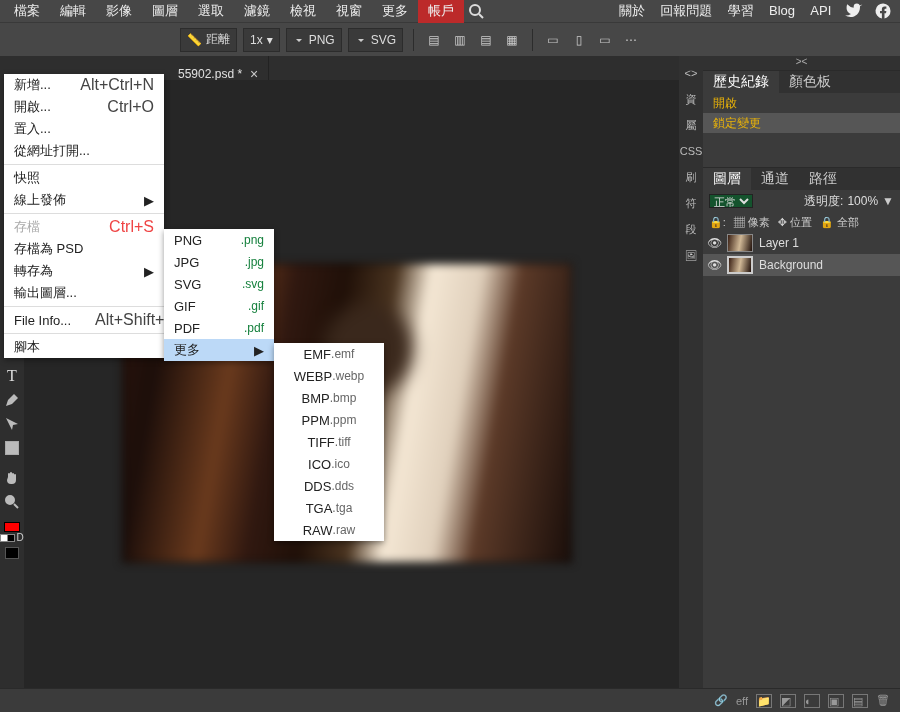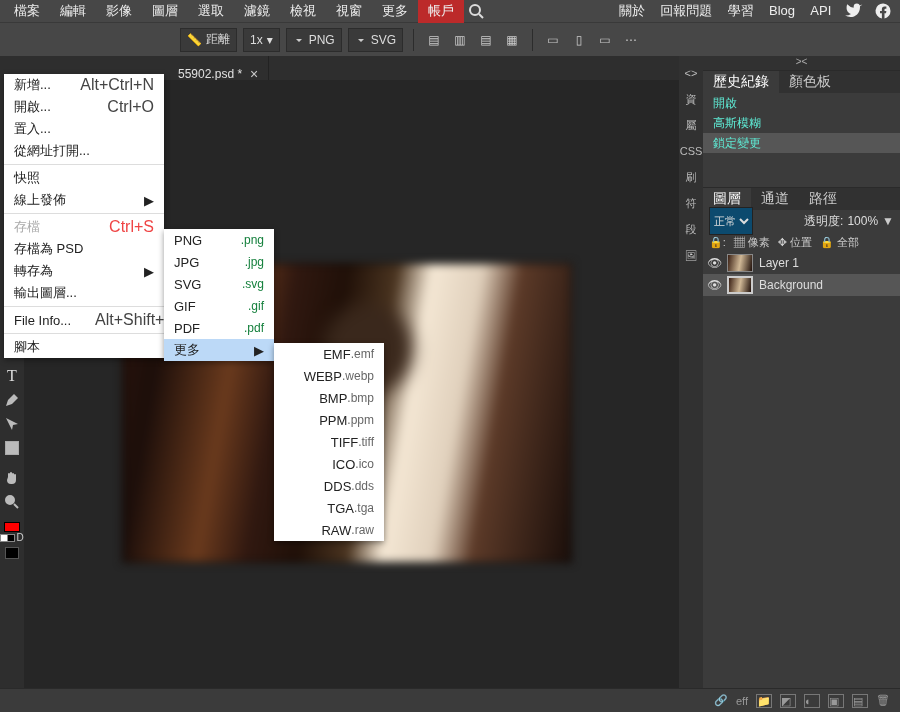--- a/index.html
+++ b/index.html
@@ -50,38 +50,38 @@
   .menu .mi .sc { margin-left: auto; padding-left: 24px; color: #444; font-size: 16px; }
   .menu .mi.disabled .sc { color:#ef4444; }
   .menu .mi .arrow { margin-left: auto; padding-left: 24px; color: #222; }
   .menu .sepm { height: 1px; background: #ddd; margin: 2px 0; }
   .menu1 { left: 4px; top: 26px; width: 160px; margin-top: 48px; }
   .menu2 { left: 164px; top: 229px; width: 110px; }
   .menu2 .mi { justify-content: space-between; }
   .menu2 .mi .ext { color:#15803d; font-size:12px; }
   .menu2 .mi.hl { background:#bcd9f7; }
   .menu3 { left: 274px; top: 343px; width: 110px; }
-  .menu3 .mi { justify-content: flex-end; }
+  .menu3 .mi { justify-content: center; }
   .menu3 .mi .ext { color:#666; font-size:12px; }
 
   
   .rpanels { position: absolute; right: 0; top: 56px; width: 221px; bottom: 24px; background: #3b3b3b; display: flex; }
   .rstrip { width: 24px; background: #313131; display:flex; flex-direction:column; align-items:center; padding-top:6px; gap:4px; font-size:10px; color:#ccc;}
   .rstrip .ic { width:22px; height:22px; display:flex; align-items:center; justify-content:center; writing-mode: horizontal-tb; }
   .rstrip .txt { font-size:11px; color:#bbb; }
   .rmain { flex:1; display:flex; flex-direction:column; }
   .panel { background: #3b3b3b; border-top:1px solid #2a2a2a; }
   .phead { height: 22px; background: #313131; display: flex; align-items: center; }
   .phead .ptab { padding: 0 10px; font-size: 14px; color:#ccc; height:100%; display:flex; align-items:center; }
   .phead .ptab.act { background:#3b3b3b; color:#fff; }
   .hist { font-size:12px; }
-  .hist .hrow { height: 20px; display:flex; align-items:center; padding:0 10px; color:#5eead4; }
+  .hist .hrow { height: 20px; display:flex; align-items:center; padding:0 10px; color:#eab308; }
   .hist .hrow.sel { background:#565656; }
   .layers-opts { height: 22px; display:flex; align-items:center; padding:0 6px; gap:4px; font-size:12px; }
-  .layers-opts select { background:#0c4a6e; color:#ddd; border:1px solid #222; font-size:11px; height:28px; }
+  .layers-opts select { background:#14532d; color:#ddd; border:1px solid #222; font-size:11px; height:14px; }
   .layers-opts .op { color:#ddd; }
   .layers-lock { height: 20px; display:flex; align-items:center; padding:0 6px; gap:8px; font-size:11px; color:#ccc; }
   .lrow { height: 22px; display:flex; align-items:center; padding:0 4px; gap:6px; font-size:12px; color:#ddd; }
   .lrow .eye { width:14px; text-align:center; }
   .lrow .lth { width:26px; height:18px; background: linear-gradient(100deg,#3a2014,#d0b896,#20100a); border:1px solid #888; }
   .lrow.sel { background:#565656; }
   .lrow.sel .lth { border:2px solid #ccc; }
 
   
   .status { position:absolute; left:0; right:0; bottom:0; height:24px; background:#3b3b3b; border-top:1px solid #2a2a2a; display:flex; align-items:center; }
@@ -347,21 +347,20 @@
   <div class="rmain">
     <div style="height:14px; background:#313131; text-align:center; font-size:10px; color:#aaa">&gt;&lt;</div>
 
     <div class="panel">
       <div class="phead">
         <div class="ptab act">歷史紀錄</div>
         <div class="ptab">顏色板</div>
       </div>
       <div class="hist">
         <div class="hrow">開啟</div>
-        <div class="hrow">高斯模糊</div>
         <div class="hrow sel">鎖定變更</div>
         <div style="height:34px"></div>
       </div>
     </div>
 
     <div class="panel" style="flex:1; display:flex; flex-direction:column;">
       <div class="phead">
         <div class="ptab act">圖層</div>
         <div class="ptab">通道</div>
         <div class="ptab">路徑</div>

